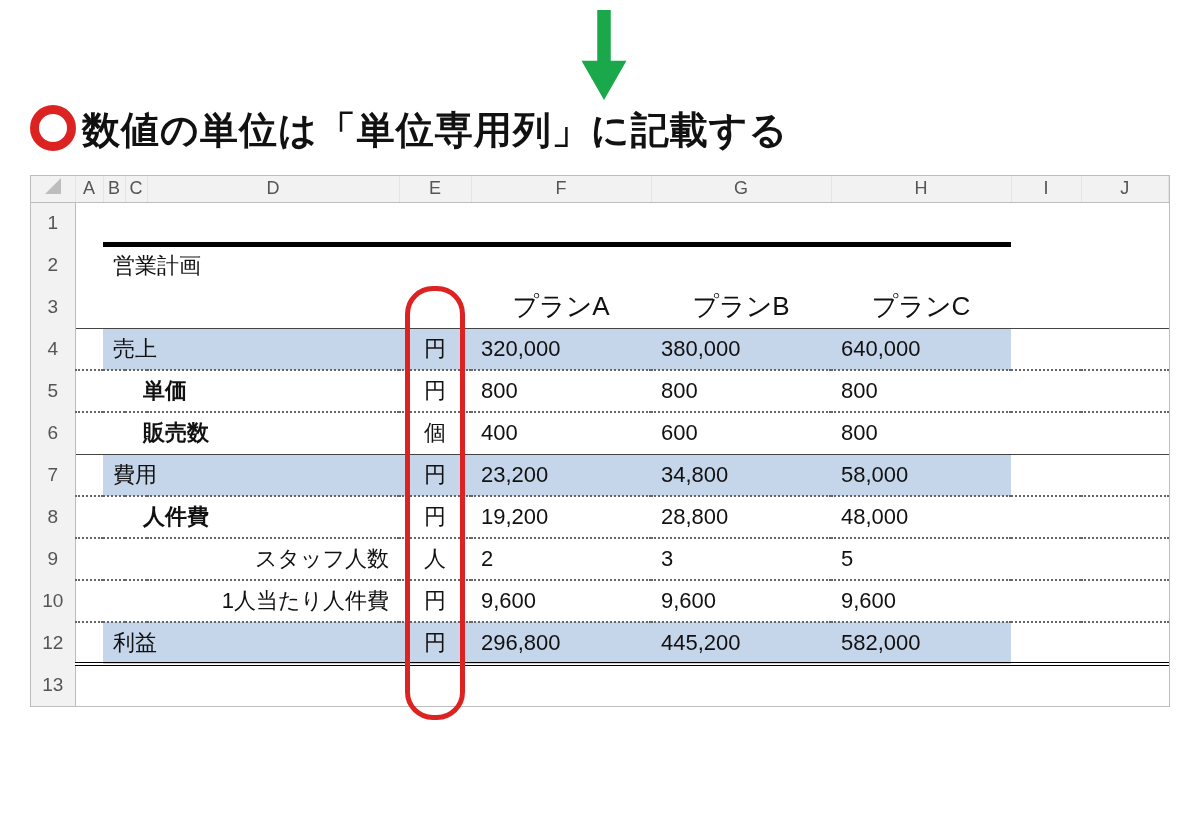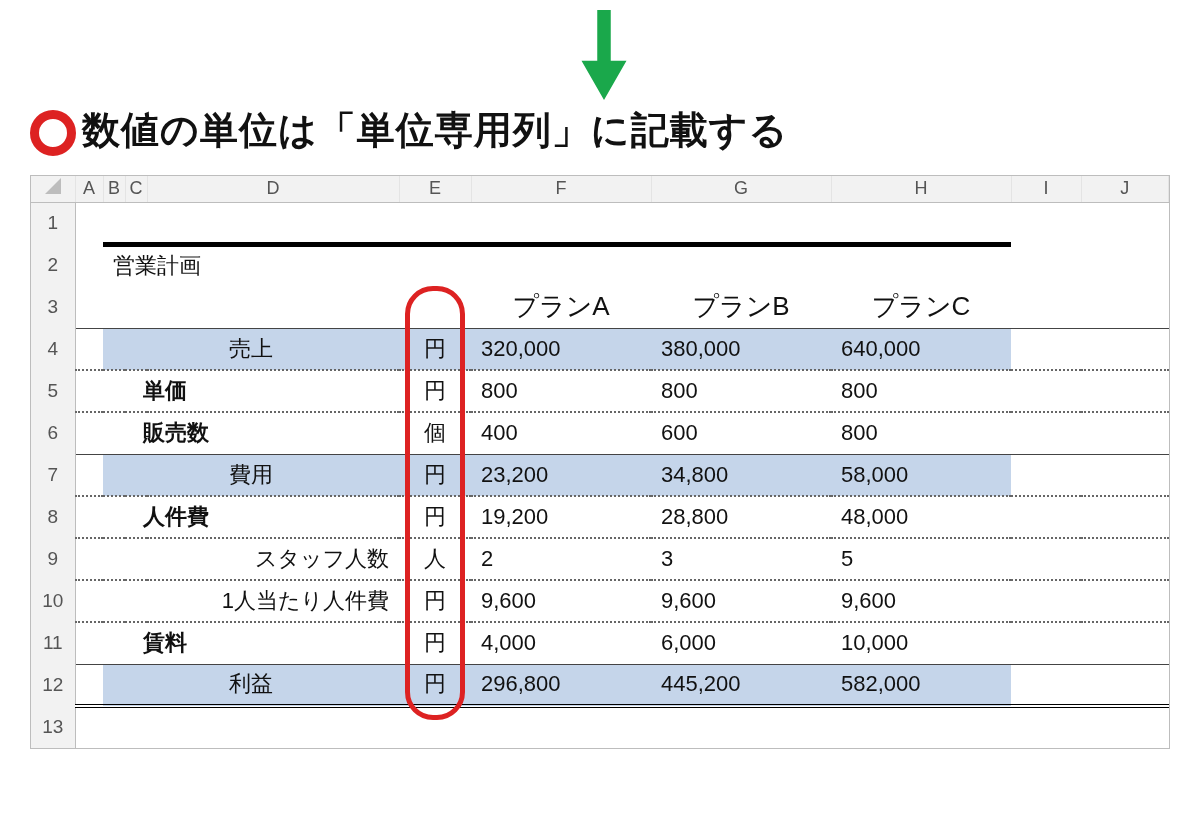--- a/index.html
+++ b/index.html
@@ -17,21 +17,21 @@
     top: 10px;
     left: 580px;
     width: 48px;
     height: 90px;
   }
   .heading-row {
     position: absolute;
     top: 105px;
     left: 30px;
     display: flex;
-    align-items: flex-end;
+    align-items: flex-start;
     gap: 6px;
   }
   .circle-mark {
     width: 46px;
     height: 46px;
     border: 9px solid #d22;
     border-radius: 50%;
     flex: none;
   }
   .heading-text {
@@ -76,21 +76,21 @@
     width: 40px;
     height: 42px;
   }
   .cell {
     font-size: 22px;
     color: #111;
     padding: 0 10px;
     height: 42px;
     vertical-align: middle;
   }
-  .hl { background: #c5d5ea; text-align: center; }
+  .hl { background: #c5d5ea; }
   .unit { text-align: center; }
   .val { text-align: left; padding-right: 30px; }
   .planhdr { text-align: center; font-size: 26px; }
   .thick-top { border-top: 4px solid #000; }
   .dotline td.cell { border-bottom: 2px dotted #666; }
   .thin-under td.cell { border-bottom: 1px solid #444; }
   .double-under td.cell { border-bottom: 4px double #000; }
   .indent1 { padding-left: 40px !important; font-weight: bold; }
   .indent2 { padding-left: 70px !important; text-align: right; }
   .highlight-oval {
@@ -251,31 +251,20 @@
           <td class="rownum">10</td>
           <td class="cell"></td>
           <td class="cell indent2" colspan="3">1人当たり人件費</td>
           <td class="cell unit">円</td>
           <td class="cell val">9,600</td>
           <td class="cell val">9,600</td>
           <td class="cell val">9,600</td>
           <td class="cell"></td>
           <td class="cell"></td>
         </tr>
-        <tr class="thin-under">
-          <td class="rownum">11</td>
-          <td class="cell"></td>
-          <td class="cell indent1" colspan="3">賃料</td>
-          <td class="cell unit">円</td>
-          <td class="cell val">4,000</td>
-          <td class="cell val">6,000</td>
-          <td class="cell val">10,000</td>
-          <td class="cell"></td>
-          <td class="cell"></td>
-        </tr>
         <tr class="double-under">
           <td class="rownum">12</td>
           <td class="cell"></td>
           <td class="cell hl" colspan="3">利益</td>
           <td class="cell unit hl">円</td>
           <td class="cell val hl">296,800</td>
           <td class="cell val hl">445,200</td>
           <td class="cell val hl">582,000</td>
           <td class="cell"></td>
           <td class="cell"></td>

